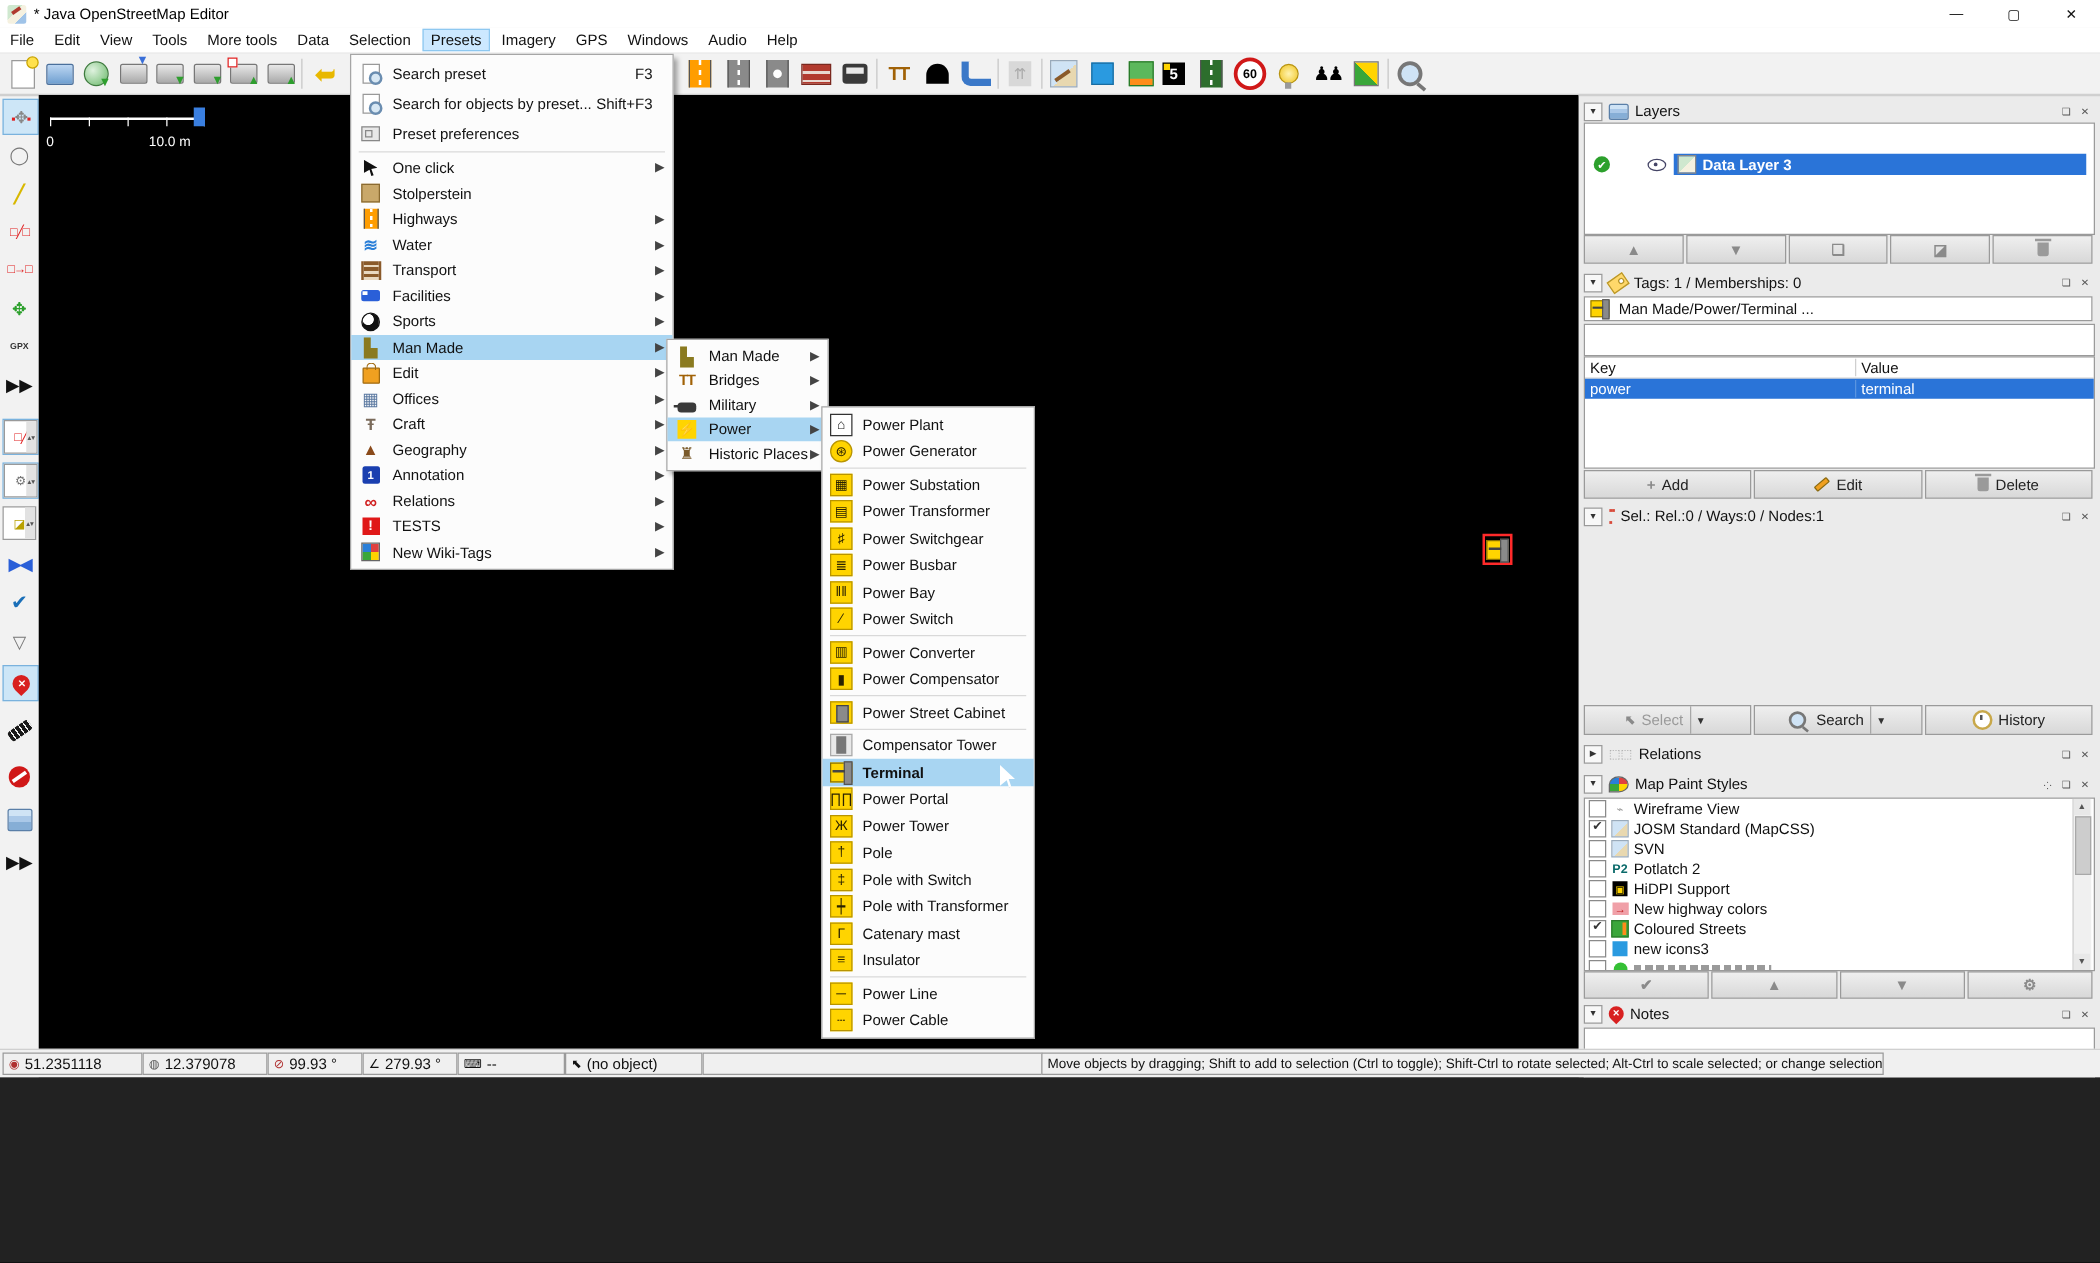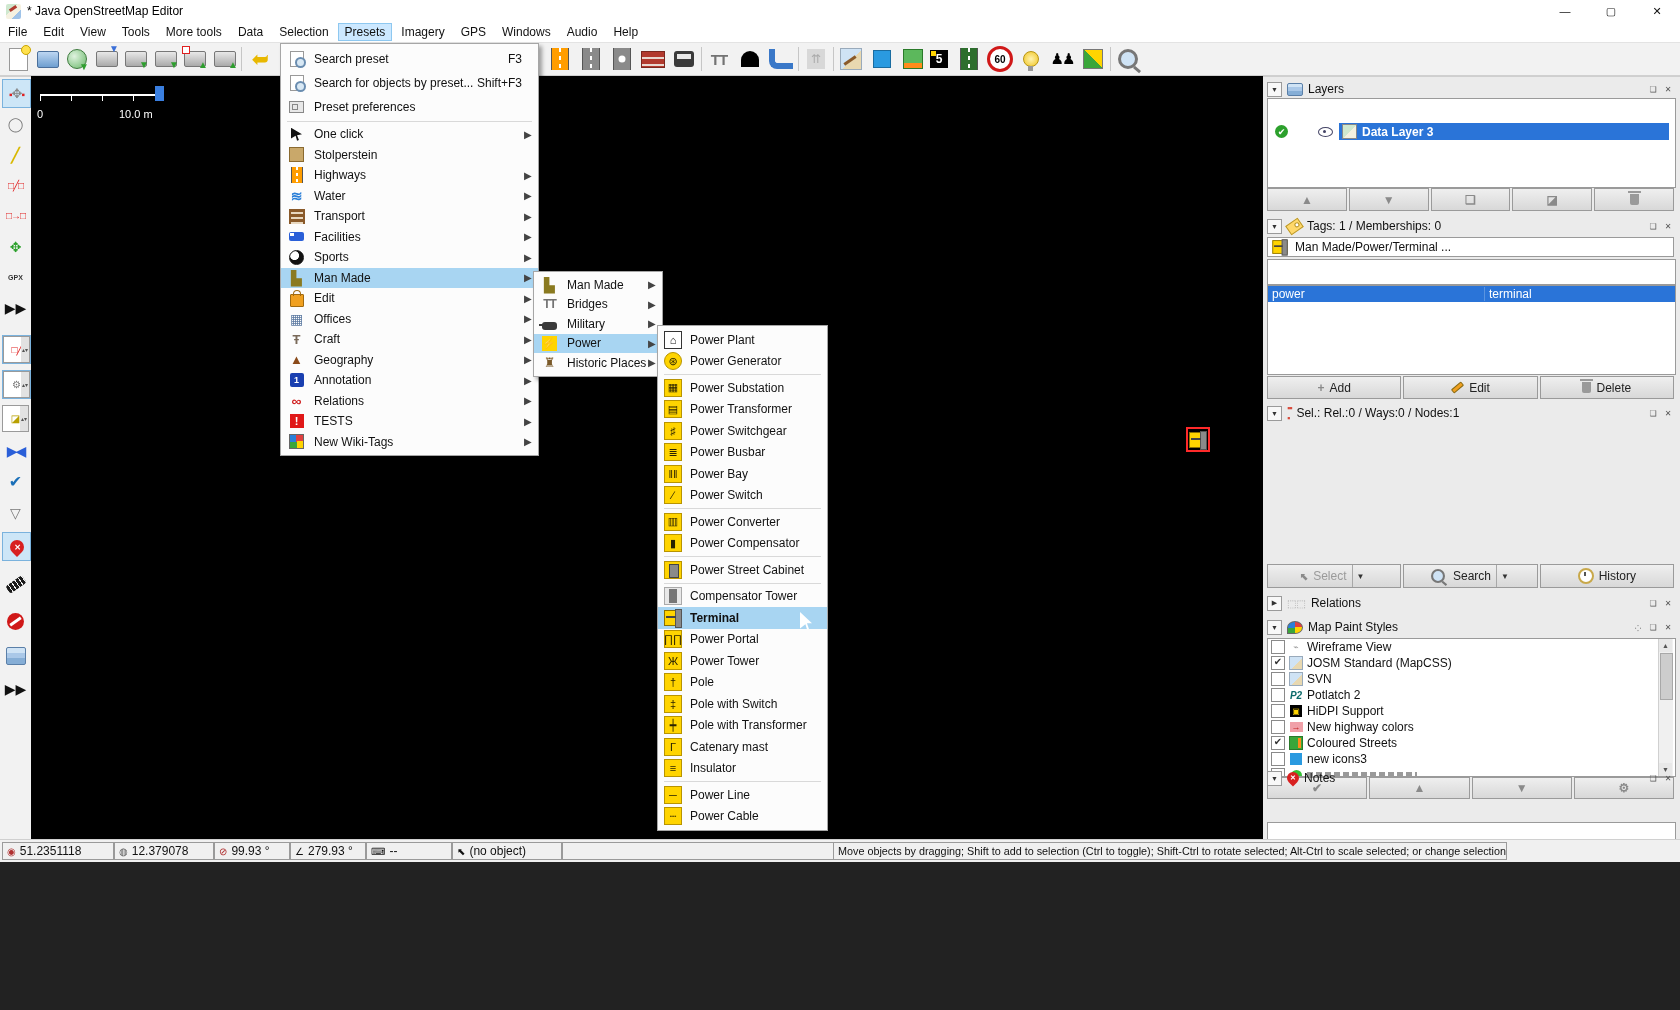--- a/index.html
+++ b/index.html
@@ -35,21 +35,21 @@
   .road{width:16px;height:22px;position:relative;border-left:1px solid #555;border-right:1px solid #555;}
   .road.orange{background:#ff9d00;}
   .road.gray{background:#8a8a8a;}
   .road .dash{position:absolute;left:50%;top:0;bottom:0;width:2px;
      background:repeating-linear-gradient(#fff 0 4px,transparent 4px 8px);transform:translateX(-50%);}
   .road .dot{position:absolute;left:50%;top:50%;width:7px;height:7px;border-radius:50%;background:#fff;transform:translate(-50%,-50%);}
   .ti-brick{width:22px;height:15px;background:
      repeating-linear-gradient(#b23a2e 0 5px,#e8d8d0 5px 7px);border:1px solid #7a281f;}
   .ti-bus{width:20px;height:16px;background:#3a3a3a;border-radius:3px;position:relative;}
   .ti-bus::after{content:"";position:absolute;left:3px;top:3px;width:14px;height:5px;background:#e8e8e8;}
-  .ti-bridge{font-weight:bold;font-size:15px;letter-spacing:-1px;color:#737373;}
+  .ti-bridge{font-weight:bold;font-size:15px;letter-spacing:-1px;color:#a16207;}
   .ti-tunnel{width:18px;height:16px;background:#000;border-radius:9px 9px 0 0;}
   .ti-pipe{width:18px;height:14px;border-left:6px solid #3a78c8;border-bottom:6px solid #3a78c8;border-bottom-left-radius:8px;}
   .ti-lanes{width:18px;height:20px;background:#d8d8d8;color:#aaa;font-size:12px;display:flex;align-items:center;justify-content:center;}
   .ti-wizard{width:20px;height:20px;background:linear-gradient(135deg,#cfe3f5 0 55%,#e8d8b0 55%);position:relative;border:1px solid #9ab;}
   .ti-wizard::after{content:"";position:absolute;left:2px;top:10px;width:14px;height:3px;background:#8a5a2a;transform:rotate(-35deg);}
   .ti-bluesq{width:16px;height:16px;background:#2a9ae0;border:1px solid #1a6ca0;}
   .ti-land{width:18px;height:18px;background:#5cb85c;border:1px solid #2a7a2a;position:relative;}
   .ti-land::after{content:"";position:absolute;left:0;bottom:0;width:100%;height:5px;background:#ff8c1a;}
   .ti-badge5{width:18px;height:18px;background:#000;color:#fff;display:flex;align-items:center;justify-content:center;font-size:12px;font-weight:bold;position:relative;}
   .ti-badge5::after{content:"";position:absolute;left:1px;top:1px;width:5px;height:5px;background:#ffd400;}
@@ -160,21 +160,21 @@
   .tag-icon::after{content:"";position:absolute;right:1px;top:2px;width:3px;height:3px;border-radius:50%;background:#fff;border:1px solid #b8962a;}
   .selicon{color:#d84a3a;font-size:9px;letter-spacing:-1px;}
   .relicon{color:#aaa;font-size:10px;}
   .palette{width:14px;height:11px;border-radius:50% 50% 50% 0;background:conic-gradient(#e04040 0 25%,#ffd400 0 50%,#3aa63a 0 75%,#2a7fd8 0);border:1px solid #666;}
   .mp-row{display:flex;align-items:center;height:16px;gap:4px;padding-left:3px;}
   .cb{width:12px;height:12px;border:1px solid #8a8a8a;background:#fff;font-size:10px;line-height:10px;text-align:center;color:#333;flex:0 0 12px;}
   .cb.on::before{content:"✔";}
   .mpi{width:14px;height:13px;flex:0 0 14px;display:flex;align-items:center;justify-content:center;font-size:9px;}
   .mpi-wire{color:#999;}
   .mpi-wiz{width:13px;height:12px;background:linear-gradient(135deg,#cfe3f5 0 55%,#e8d8b0 55%);border:1px solid #9ab;}
-  .mpi-p2{color:#0a6a6a;font-weight:bold;font-style:italic;font-size:10px;}
+  .mpi-p2{color:#0a6a6a;font-weight:bold;font-size:10px;}
   .mpi-hidpi{width:12px;height:12px;background:#000;color:#ffd400;font-size:8px;display:flex;align-items:center;justify-content:center;}
   .mpi-pink{width:13px;height:10px;background:#f0a0a8;color:#c02020;font-size:9px;display:flex;align-items:center;justify-content:center;}
   .mpi-col{width:12px;height:12px;background:#3aa63a;border:1px solid #2a7a2a;position:relative;}
   .mpi-col::after{content:"";position:absolute;right:1px;top:1px;width:3px;height:10px;background:#ff8c1a;}
   .mpi-blue{width:12px;height:12px;background:#2a9ae0;}
   .mpi-green{width:11px;height:11px;border-radius:50%;background:#35c035;}
   .scroll{position:absolute;right:2px;top:0;bottom:0;width:14px;background:#f0f0f0;border-left:1px solid #d0d0d0;}
   .scroll .sa{position:absolute;left:0;width:13px;height:13px;font-size:7px;color:#555;display:flex;align-items:center;justify-content:center;background:#e8e8e8;}
   .scroll .thumb{position:absolute;left:1px;top:14px;width:11px;height:45px;background:#cdcdcd;border:1px solid #a8a8a8;}
   .notemark{width:12px;height:12px;border-radius:50% 50% 50% 0;transform:rotate(-45deg);background:#d82020;display:flex;align-items:center;justify-content:center;}
@@ -457,20 +457,24 @@
           <div class="ph-mini">❏</div>
           <div class="ph-mini">✕</div>
         </div>
     </div>
     <div class="white-box" style="top:160px;height:20px;display:flex;align-items:center;gap:6px;padding-left:3px;box-sizing:border-box">
       <span class="icon-terminal" style="transform:scale(.85)"></span>
       <span>Man Made/Power/Terminal ...</span>
     </div>
     <div class="white-box" style="top:182px;height:24px"></div>
     <div class="white-box" style="top:208px;height:88px">
+      <div class="kvrow hdr">
+        <span class="k">Key</span>
+        <span class="v">Value</span>
+      </div>
       <div class="kvrow selrow">
         <span class="k" style="border-right-color:#5a94e0">power</span>
         <span class="v">terminal</span>
       </div>
     </div>
     <div class="pbtnrow" style="top:299px;height:23px">
       <div class="pbtn">
           <span class="gi">+</span>
           <span>Add</span>
         </div>
@@ -604,21 +608,21 @@
           <span class="gi">▲</span>
         </div>
       <div class="pbtn">
           <span class="gi">▼</span>
         </div>
       <div class="pbtn">
           <span class="gi">⚙</span>
         </div>
     </div>
 
-    <div class="panel-hdr" style="top:692px">
+    <div class="panel-hdr" style="top:725px">
       <div class="phbtn">▼</div>
       <div class="notemark">
           <span>✕</span>
         </div>
       <span class="ph-title">Notes</span>
       <div class="ph-right">
           <div class="ph-mini">❏</div>
           <div class="ph-mini">✕</div>
         </div>
     </div>

